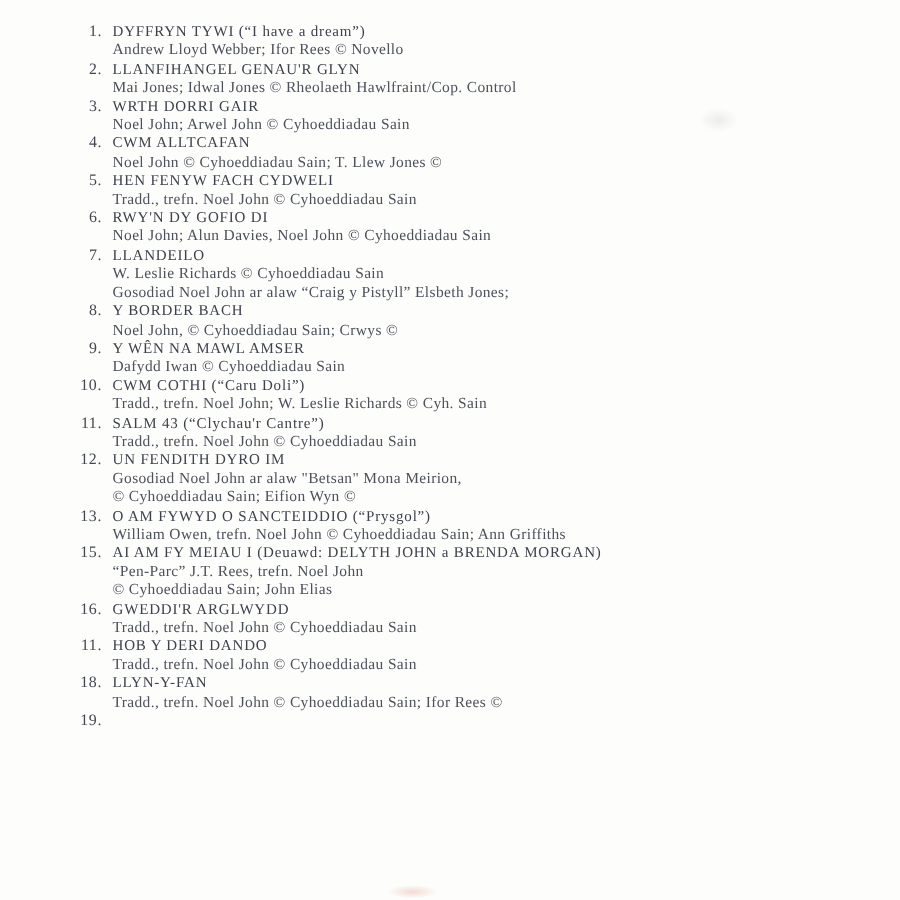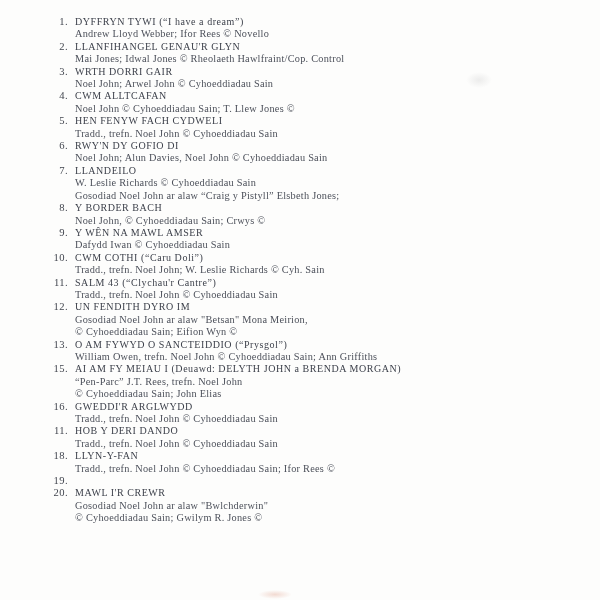--- a/index.html
+++ b/index.html
@@ -213,24 +213,16 @@
     <div class="content">
       <div class="title">LLYN-Y-FAN</div>
     <div class="credit">Tradd., trefn. Noel John © Cyhoeddiadau Sain; Ifor Rees ©</div>
         </div>
   </div>
 
   <div class="track">
     <span class="num">19.</span>
   </div>
 
-  <div class="track">
-    <span class="num">20.</span>
-    <div class="content">
-      <div class="title">MAWL I'R CREWR</div>
-    <div class="credit">Gosodiad Noel John ar alaw "Bwlchderwin"</div>
-          <div class="credit">© Cyhoeddiadau Sain; Gwilym R. Jones ©</div>
-        </div>
-  </div>
 </div>
   <div class="smudge smudge-gray"></div>
   <div class="smudge smudge-pink"></div>
 </div>
 
 </body></html>

